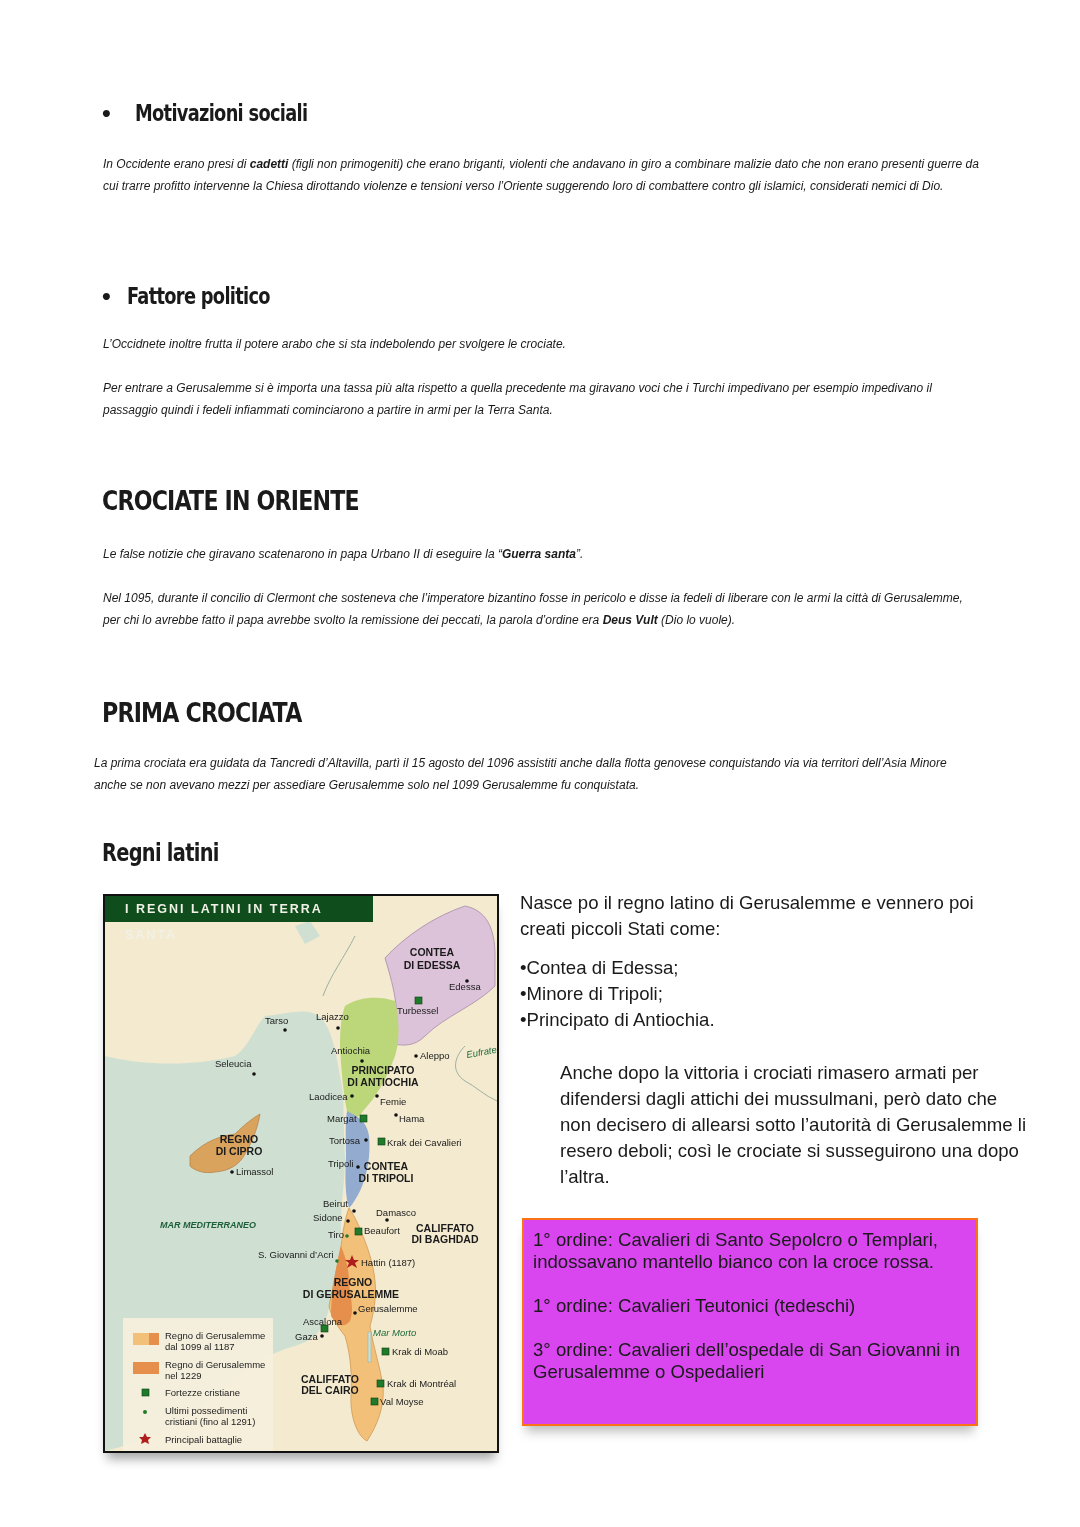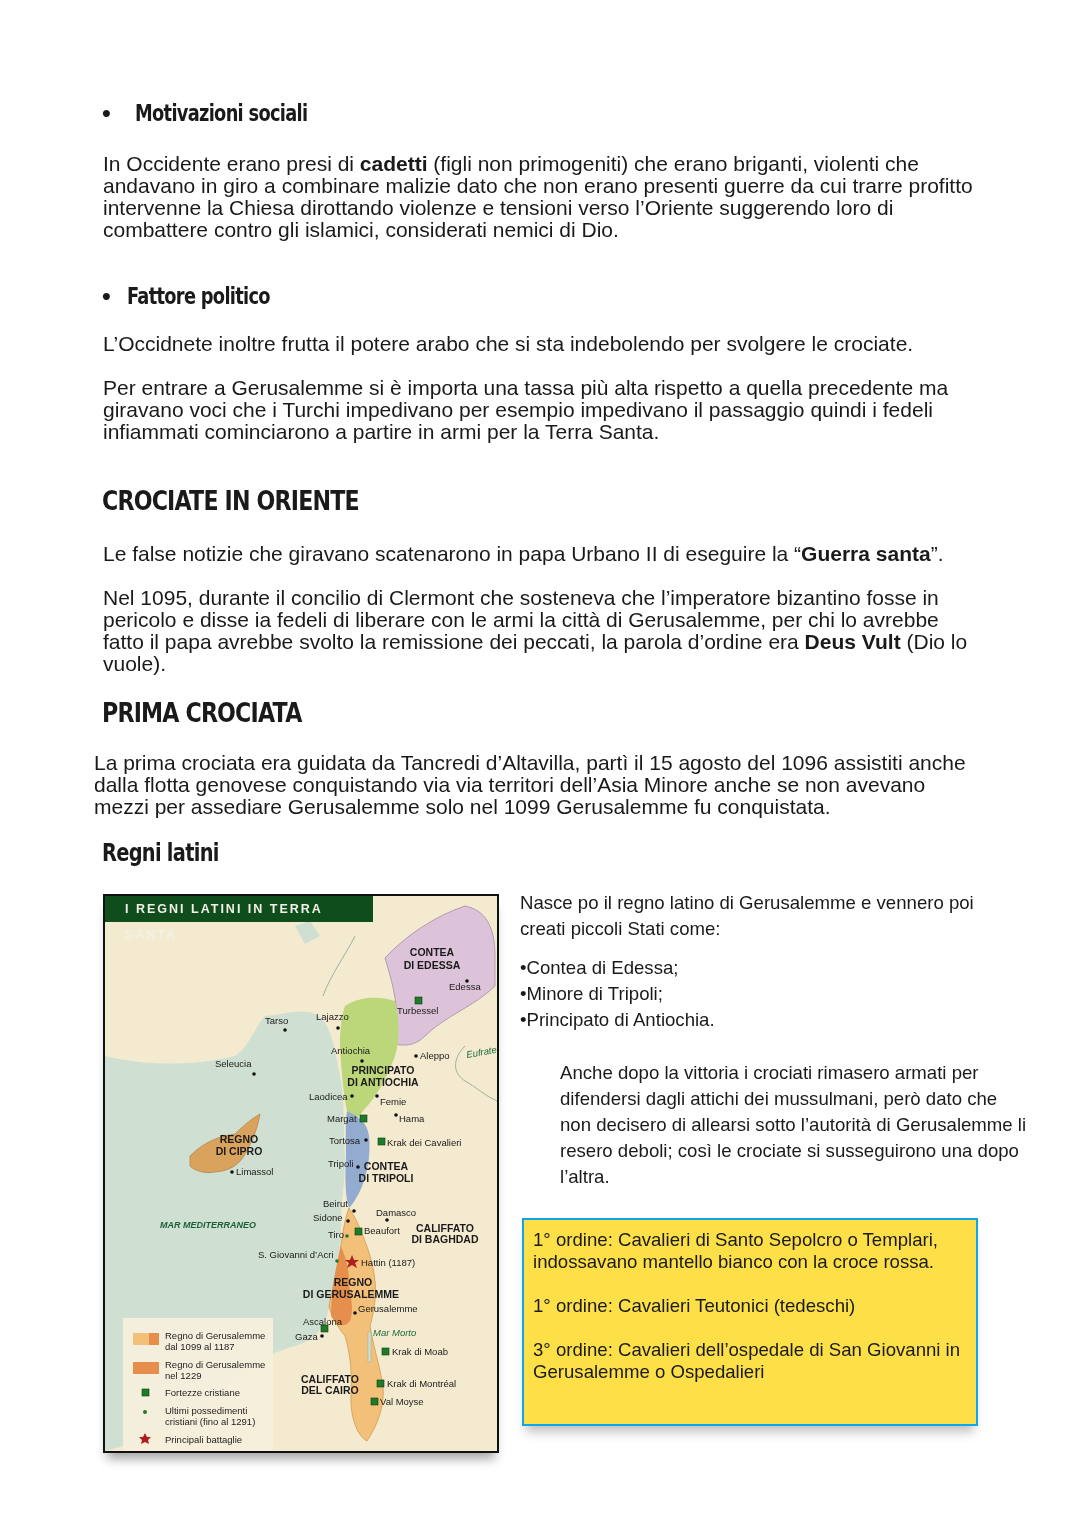--- a/index.html
+++ b/index.html
@@ -4,24 +4,24 @@
 <style>
   html, body { margin: 0; padding: 0; background: #ffffff; }
   body { width: 1080px; height: 1527px; position: relative; overflow: hidden;
          font-family: "Liberation Sans", sans-serif; color: #1a1a1a; }
   .abs { position: absolute; }
   .h-marker { font-family: "DejaVu Sans", sans-serif; font-weight: bold; font-size: 20px; }
   .h-sub { font-family: "DejaVu Sans Condensed", "DejaVu Sans", sans-serif; font-weight: bold;
            font-size: 23px; letter-spacing: -0.8px; transform: scaleX(0.86); transform-origin: left center; }
   .h-main { font-family: "DejaVu Sans", sans-serif; font-weight: bold; font-size: 27px;
             letter-spacing: -1px; transform: scaleX(0.82); transform-origin: left center; }
-  .para { font-size: 21px; line-height: 22px; width: 880px; }
+  .para { font-size: 12px; line-height: 22px; width: 880px; font-style: italic; }
   .para b { font-weight: bold; }
   .side { font-size: 18.6px; line-height: 26px; width: 470px; }
-  .boxed { border: 2px solid #0ea5e9; background: #fde047; box-shadow: 0 10px 10px -4px rgba(0,0,0,0.25); }
+  .boxed { border: 2px solid #f97316; background: #d946ef; box-shadow: 0 10px 10px -4px rgba(0,0,0,0.25); }
   .map-frame { border: 2px solid #111; box-shadow: 0 10px 10px -4px rgba(0,0,0,0.35); overflow: hidden; background: #f3ead0; }
   .map-title { position: absolute; left: 0; top: 0; height: 26px; width: 268px; background: #0f4d1c;
                color: #f1f1e6; font-weight: bold; font-size: 12.5px; letter-spacing: 2px; line-height: 26px; padding-left: 20px; box-sizing: border-box; }
   svg text { font-family: "Liberation Sans", sans-serif; }
 </style>
 </head>
 <body>
 
 <div class="abs h-marker" style="left:100px; top:102px;">•</div>
 <div class="abs h-sub" style="left:135px; top:100px;">Motivazioni sociali</div>

